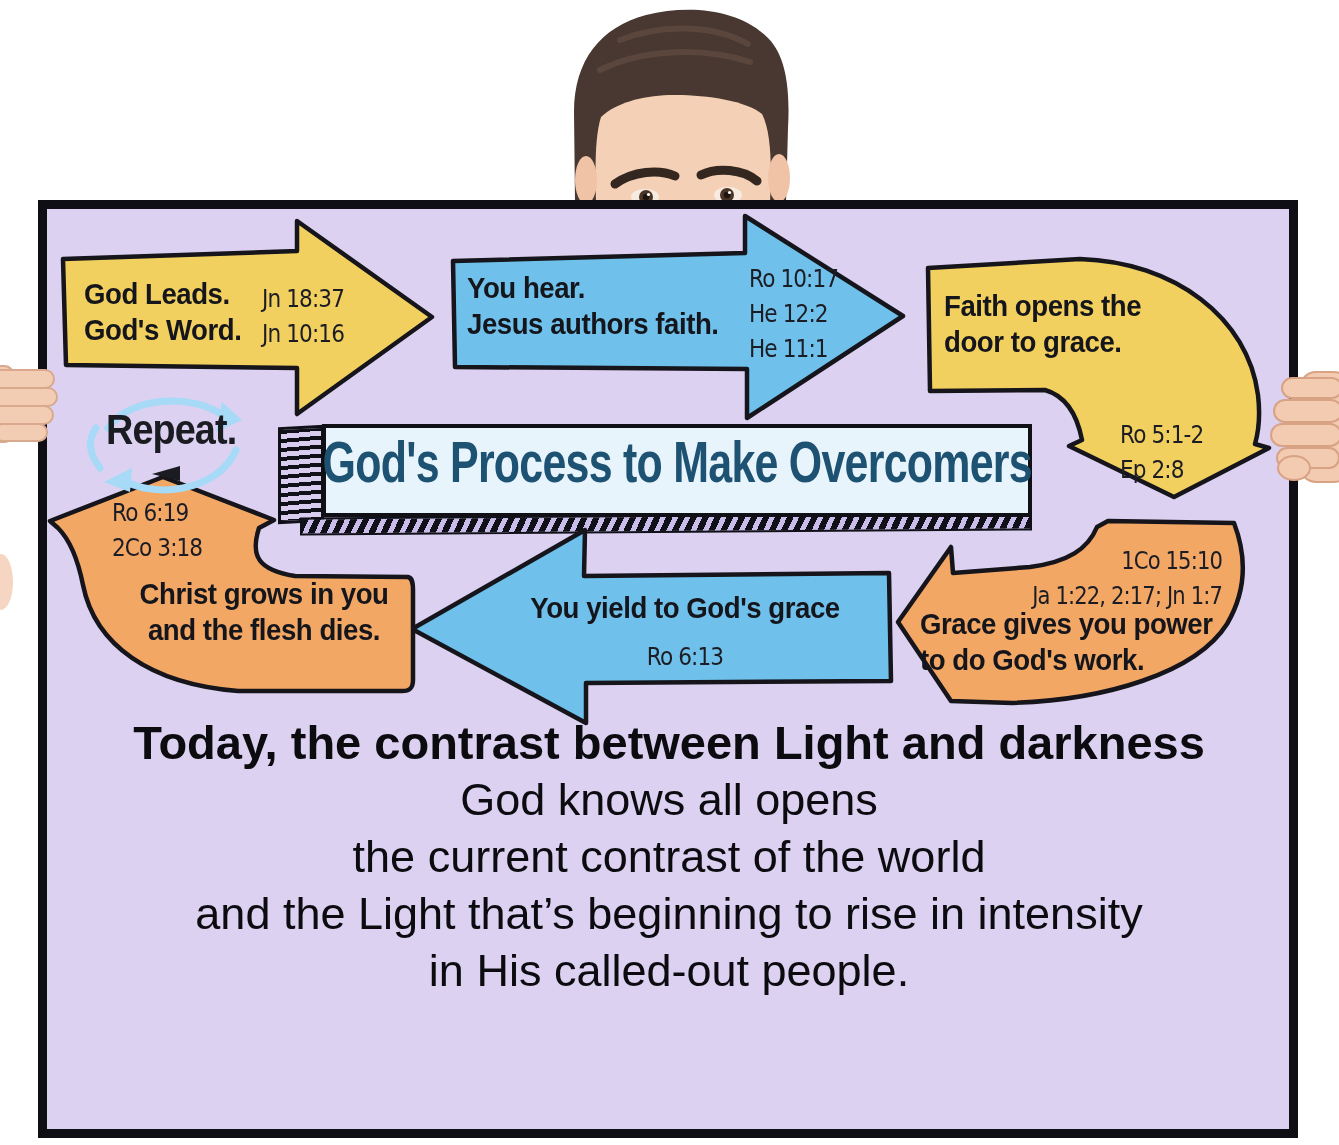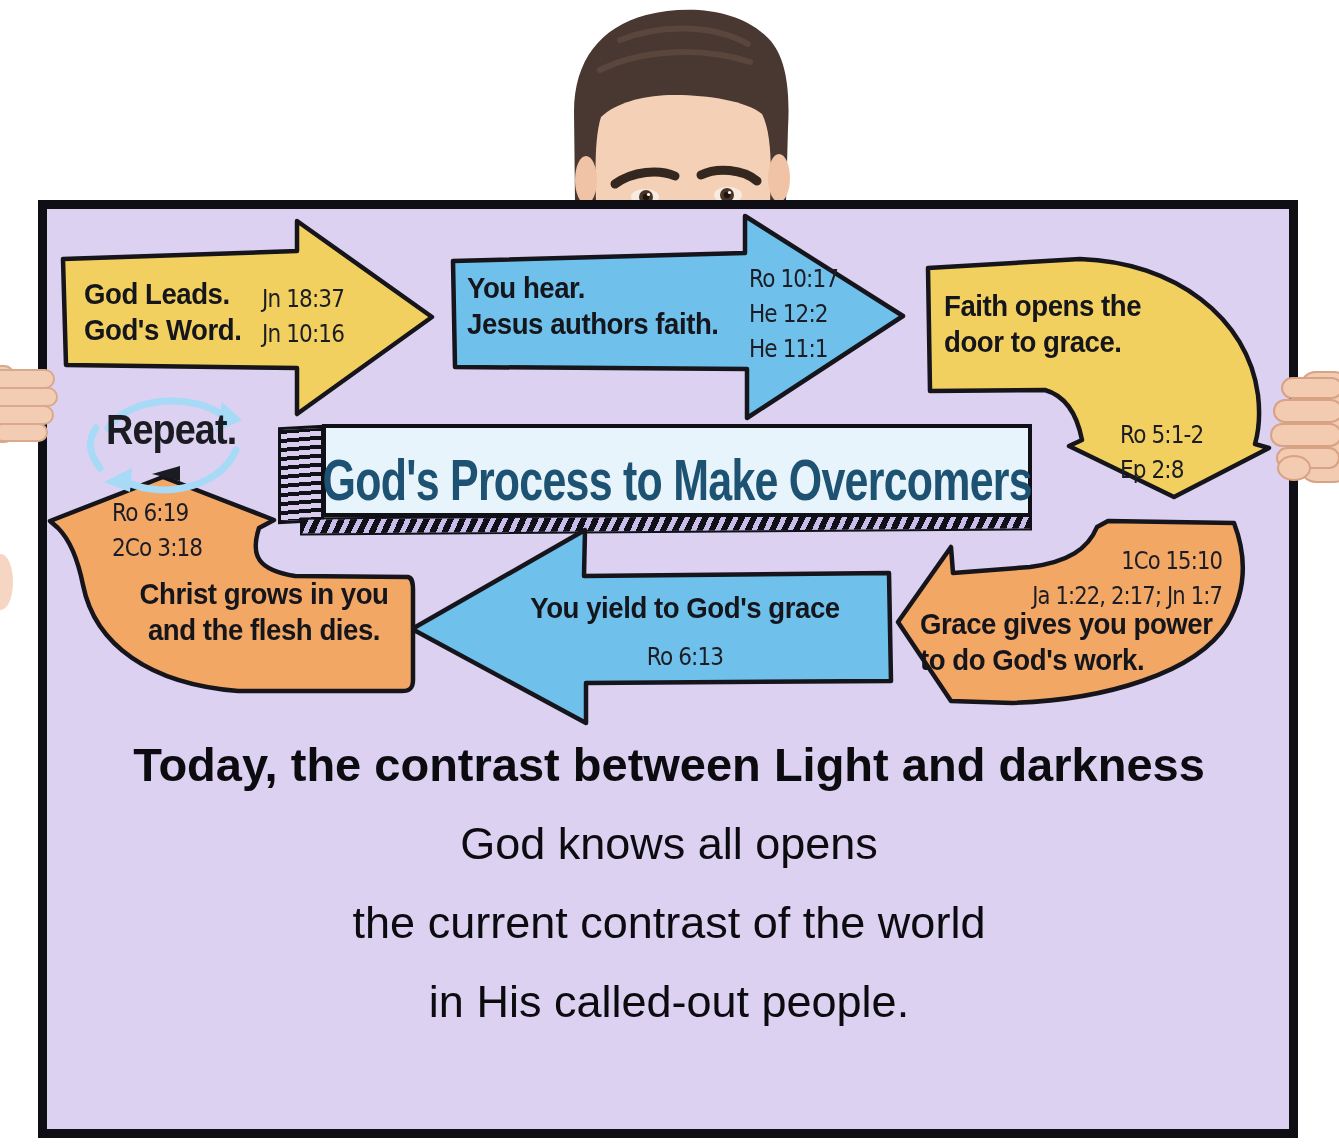--- a/index.html
+++ b/index.html
@@ -23,21 +23,21 @@
     border:3px solid #101018; transform:skewY(-3deg);
   }
   .banner-edge-bottom {
     position:absolute; left:300px; top:515px; width:732px; height:18px; z-index:3;
     background:repeating-linear-gradient(115deg, #101018 0 6px, #cabdea 6px 11px);
     border:2px solid #101018; transform:skewY(-0.4deg);
   }
   .banner {
     position:absolute; left:322px; top:424px; width:710px; height:93px; z-index:3;
     background:#e8f4fb; border:4px solid #101016;
-    display:flex; align-items:flex-end; justify-content:center;
+    display:flex; align-items:flex-start; justify-content:center;
   }
   .banner-text {
     font-size:58px; font-weight:bold; color:#1e5272; letter-spacing:-1px;
     white-space:nowrap; transform:scaleX(0.74);
   }
 
   
   .diagram { z-index:4; }
   .hands  { z-index:7; }
   .head   { z-index:1; }
@@ -62,21 +62,21 @@
     position:absolute; left:106px; top:406px; z-index:5;
     font-weight:bold; font-size:42px; letter-spacing:-1px; color:#1b1b22;
     transform:scaleX(0.9); transform-origin:0 50%; white-space:nowrap;
   }
 
   
   .message {
     position:absolute; left:50px; top:714px; width:1238px; z-index:5;
     text-align:center; color:#0c0c10;
   }
-  .msg-line { font-size:45px; line-height:57px; font-family:"Liberation Sans", sans-serif;margin-top:22px; }
+  .msg-line { font-size:45px; line-height:57px; font-family:"Liberation Sans", sans-serif; }
   .msg-line.bold { font-weight:bold; font-size:47px; }
 </style>
 </head>
 <body>
 
 <div class="stage">
 
   <svg class="layer head" viewBox="0 0 1339 1145">
     <g>
       <path fill="#483831" d="M 575 202 L 574 112 C 574 60 601 27 646 15 C 691 4 740 10 768 38 C 787 57 790 92 788 128 L 786 202 Z"></path>
@@ -180,20 +180,21 @@
     <div>Christ grows in you</div>
     <div>and the flesh dies.</div>
   </div>
 
   <div class="repeat-label">Repeat.</div>
 
   <div class="message">
     <div class="msg-line bold">Today, the contrast between Light and darkness</div>
     <div class="msg-line">God knows all opens</div>
     <div class="msg-line">the current contrast of the world</div>
+    <div class="msg-line">and the Light that’s beginning to rise in intensity</div>
     <div class="msg-line">in His called-out people.</div>
   </div>
 
   <svg class="layer hands" viewBox="0 0 1339 1145">
     <g fill="#f3cdb3" stroke="#d9a98d" stroke-width="2">
       <rect x="-12" y="366" width="26" height="76" rx="10"></rect>
       <rect x="-8" y="370" width="62" height="18" rx="9"></rect>
       <rect x="-8" y="388" width="65" height="18" rx="9"></rect>
       <rect x="-8" y="406" width="61" height="18" rx="9"></rect>
       <rect x="-6" y="424" width="53" height="17" rx="8.5"></rect>

